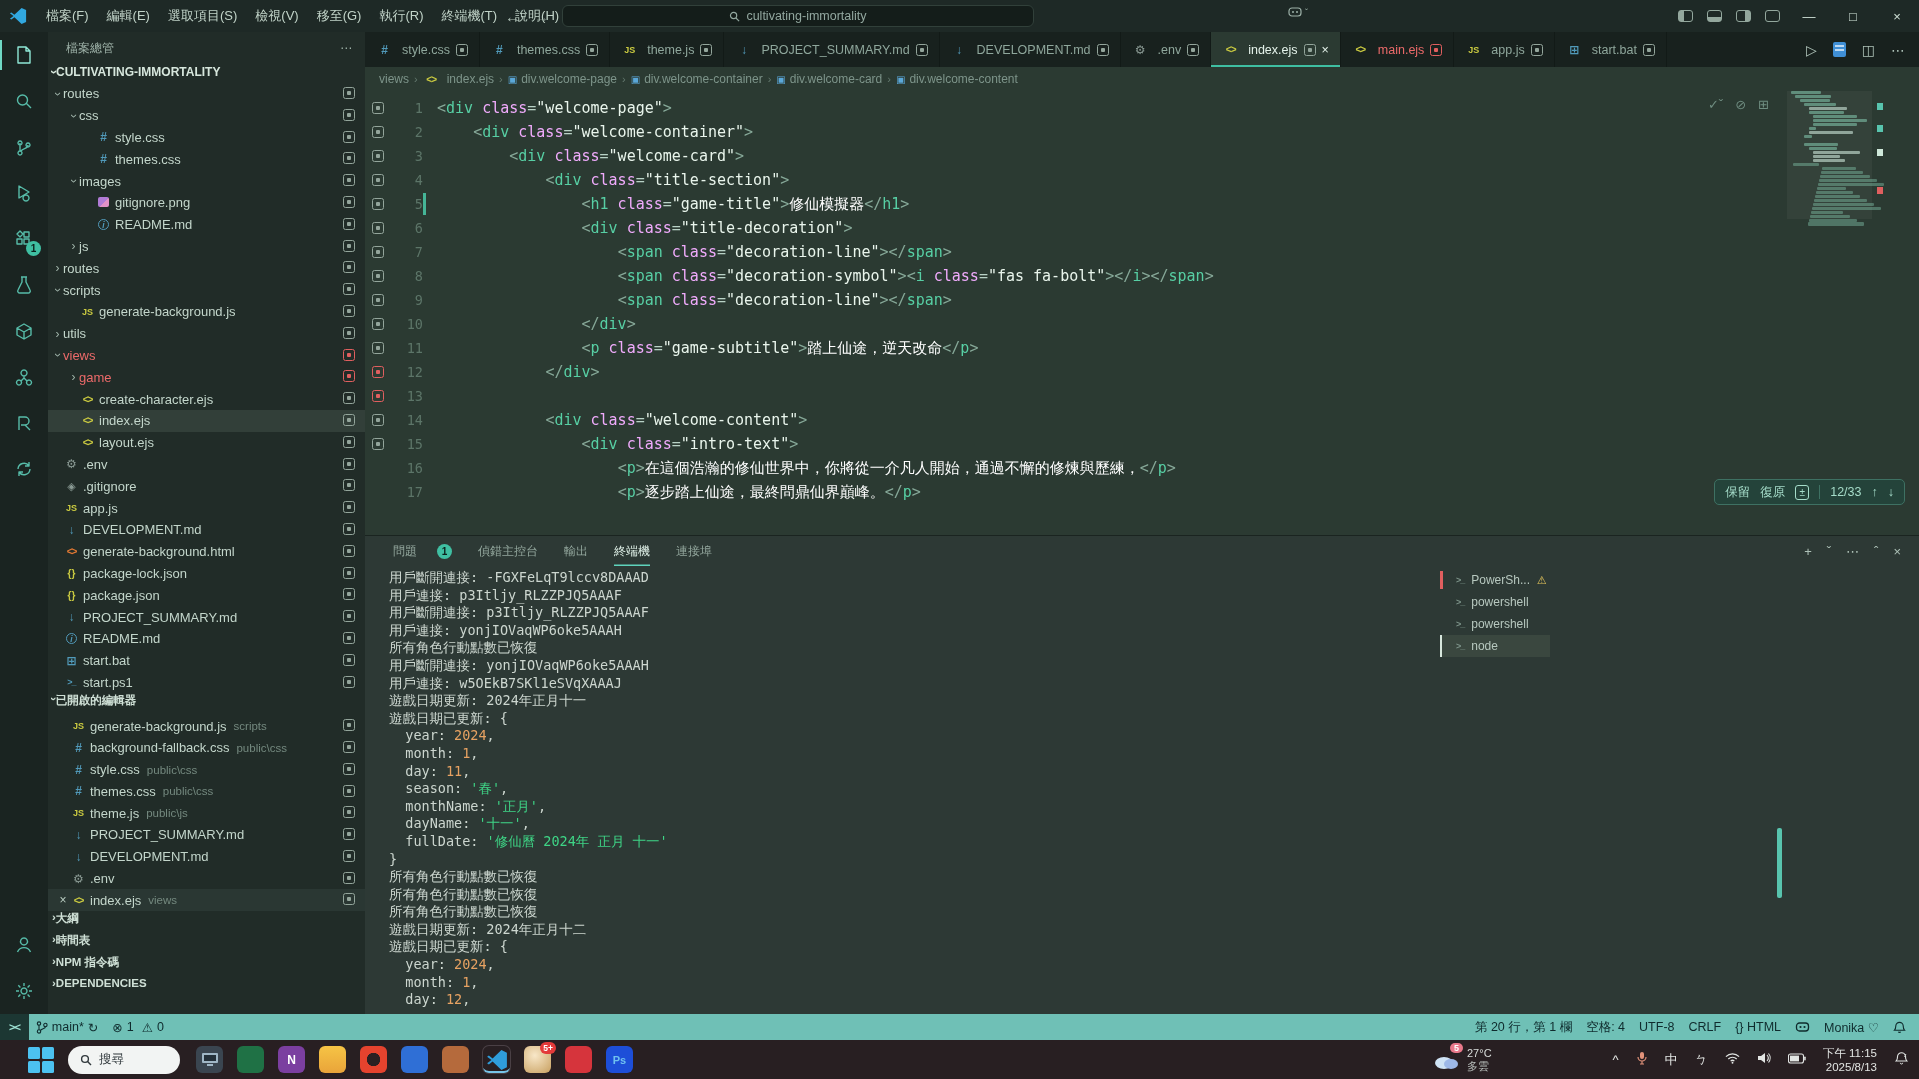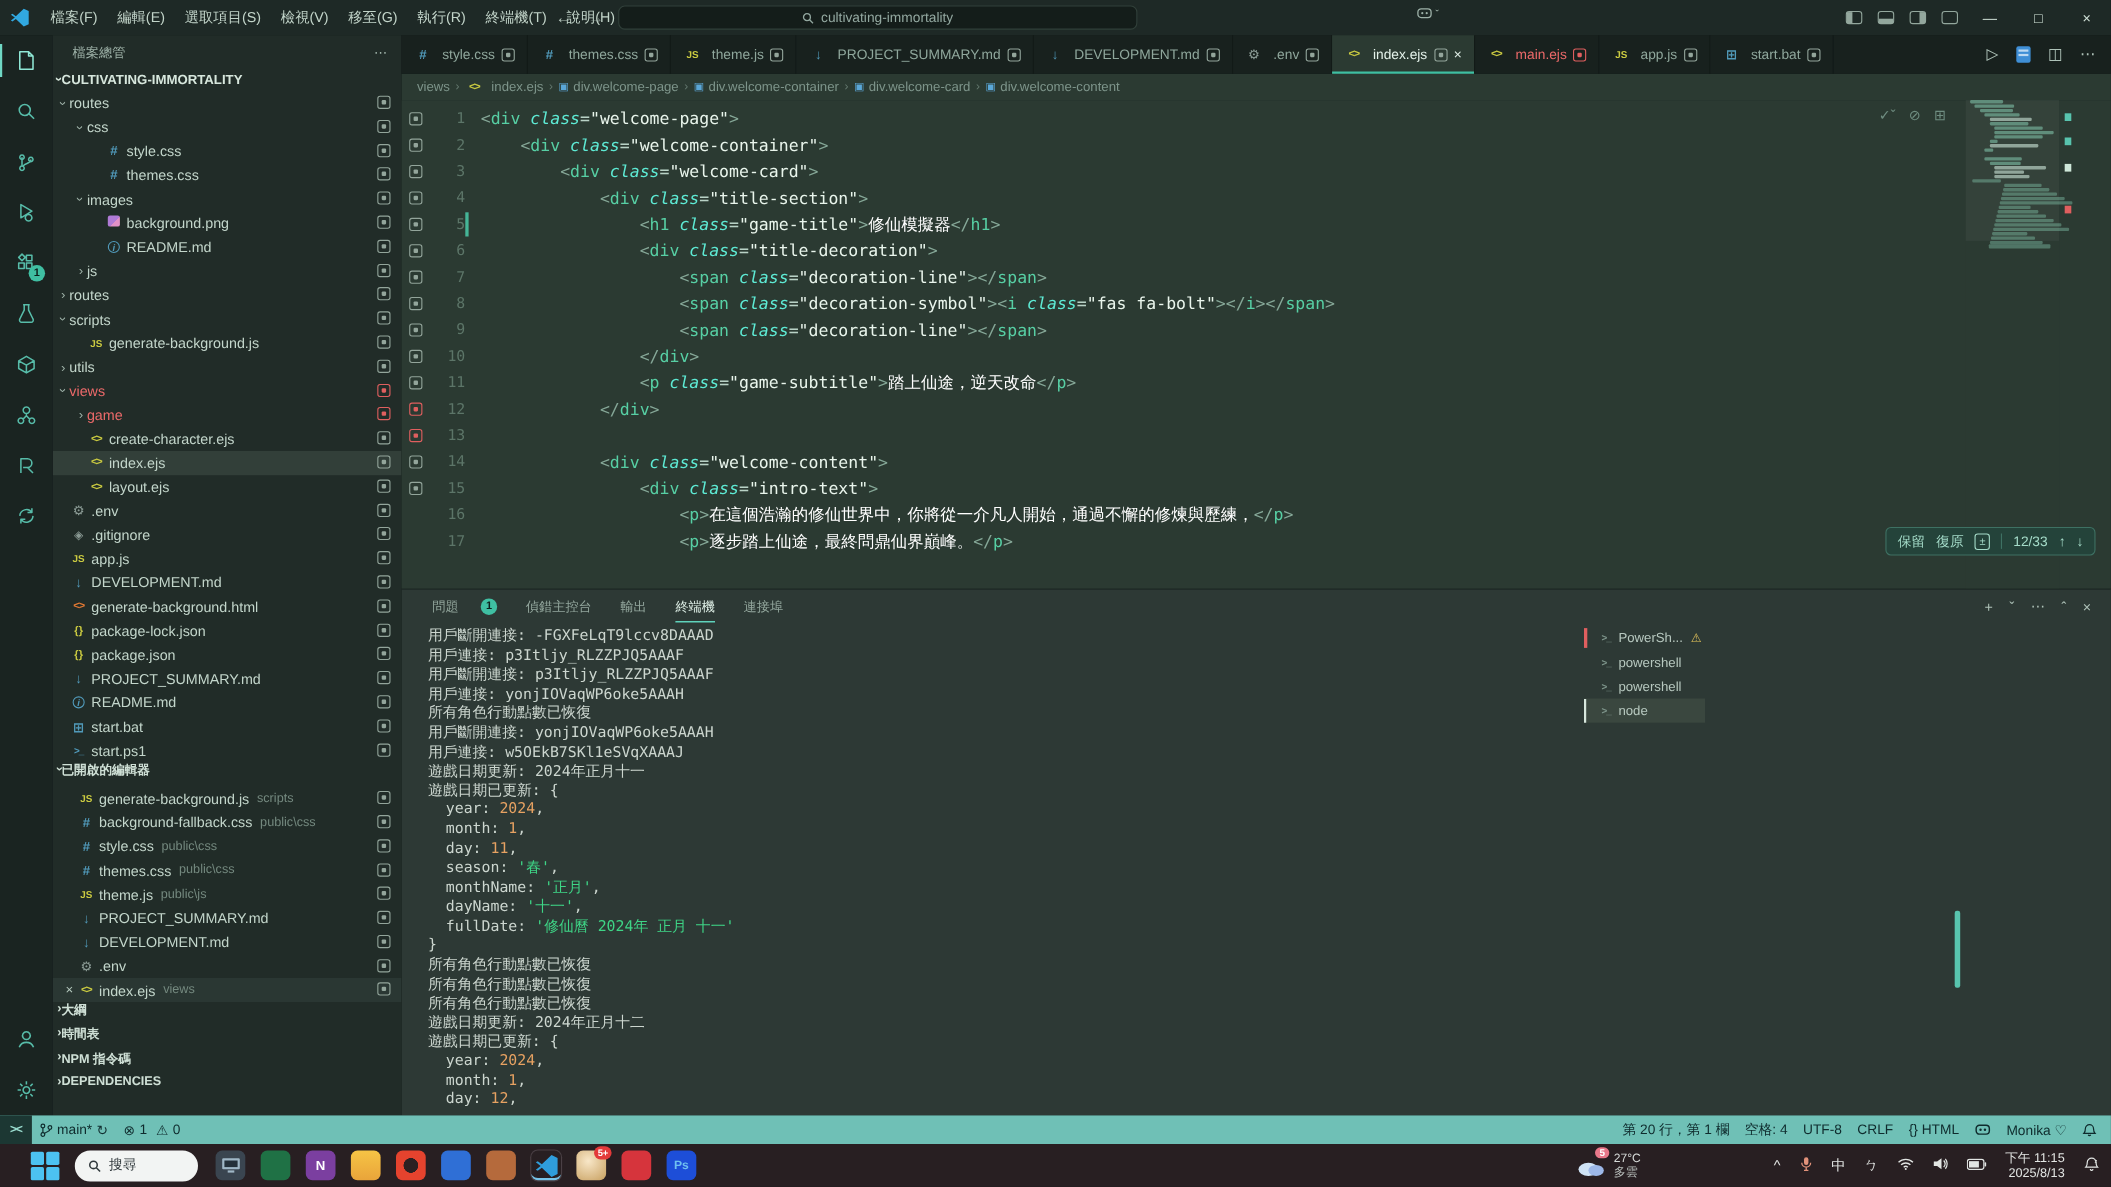--- a/index.html
+++ b/index.html
@@ -81,21 +81,21 @@
   .bc-sep { color:#64796f; font-size:11px; }
   .bc-cube { color:#5aa7d8; font-size:10px; }
 
   #editor { flex:1; background:#2b3a32; position:relative; overflow:hidden; }
   #code { position:absolute; left:0; top:5px; right:132px; }
   .cl { height:24px; display:flex; align-items:center; position:relative; }
   .cl .gut { width:26px; flex:0 0 26px; display:flex; justify-content:center; }
   .cl .ln { width:32px; flex:0 0 32px; text-align:right; color:#5c7568; font-size:13.5px; font-family:"DejaVu Sans Mono",monospace; }
   .cl pre { margin-left:14px; font-family:"DejaVu Sans Mono",monospace; font-size:15px; color:#cfe3d8; }
   .cl.cb::before { content:""; position:absolute; left:58px; top:1px; bottom:1px; width:3px; background:#45b597; }
-  .tok-p { color:#86a898; } .tok-t { color:#57cfa4; } .tok-a { color:#5eead4; font-style:italic; }
+  .tok-p { color:#86a898; } .tok-t { color:#57cfa4; } .tok-a { color:#f0abfc; }
   .tok-o { color:#b9d2c6; } .tok-s { color:#e9f5ec; } .tok-x { color:#ffffff; }
 
   #float-actions { position:absolute; top:6px; right:150px; display:flex; gap:12px; color:#6f8d81; font-size:13px; }
   #minimap { position:absolute; top:0; right:47px; width:85px; bottom:0; background:#2b3a32; }
   #minimap .vp { position:absolute; left:0; right:0; top:0; height:128px; background:rgba(255,255,255,0.045); }
   .mmrow { height:3.4px; margin:0 0 0.6px 4px; border-radius:1px; }
   #ovr { position:absolute; top:0; right:36px; width:6px; bottom:0; }
   .ovm { position:absolute; width:6px; height:7px; }
 
   #keepwidget { position:absolute; right:14px; bottom:30px; height:26px; background:#24433a; border:1px solid #3e7163;
@@ -289,21 +289,21 @@
             <span class="sq"></span>
           </div>
           <div class="row" style="padding-left: 20px;">
             <span class="chev exp">›</span>
             <span class="lbl">images</span>
             <span class="sq"></span>
           </div>
           <div class="row" style="padding-left: 36px;">
             <span style="width: 11px; flex: 0 0 11px;"></span>
             <span class="fic"><span class="ic-img"></span></span>
-            <span class="lbl">background.png</span>
+            <span class="lbl">gitignore.png</span>
             <span class="sq"></span>
           </div>
           <div class="row" style="padding-left: 36px;">
             <span style="width: 11px; flex: 0 0 11px;"></span>
             <span class="fic"><span class="infocircle">i</span></span>
             <span class="lbl">README.md</span>
             <span class="sq"></span>
           </div>
           <div class="row" style="padding-left: 20px;">
             <span class="chev">›</span>

